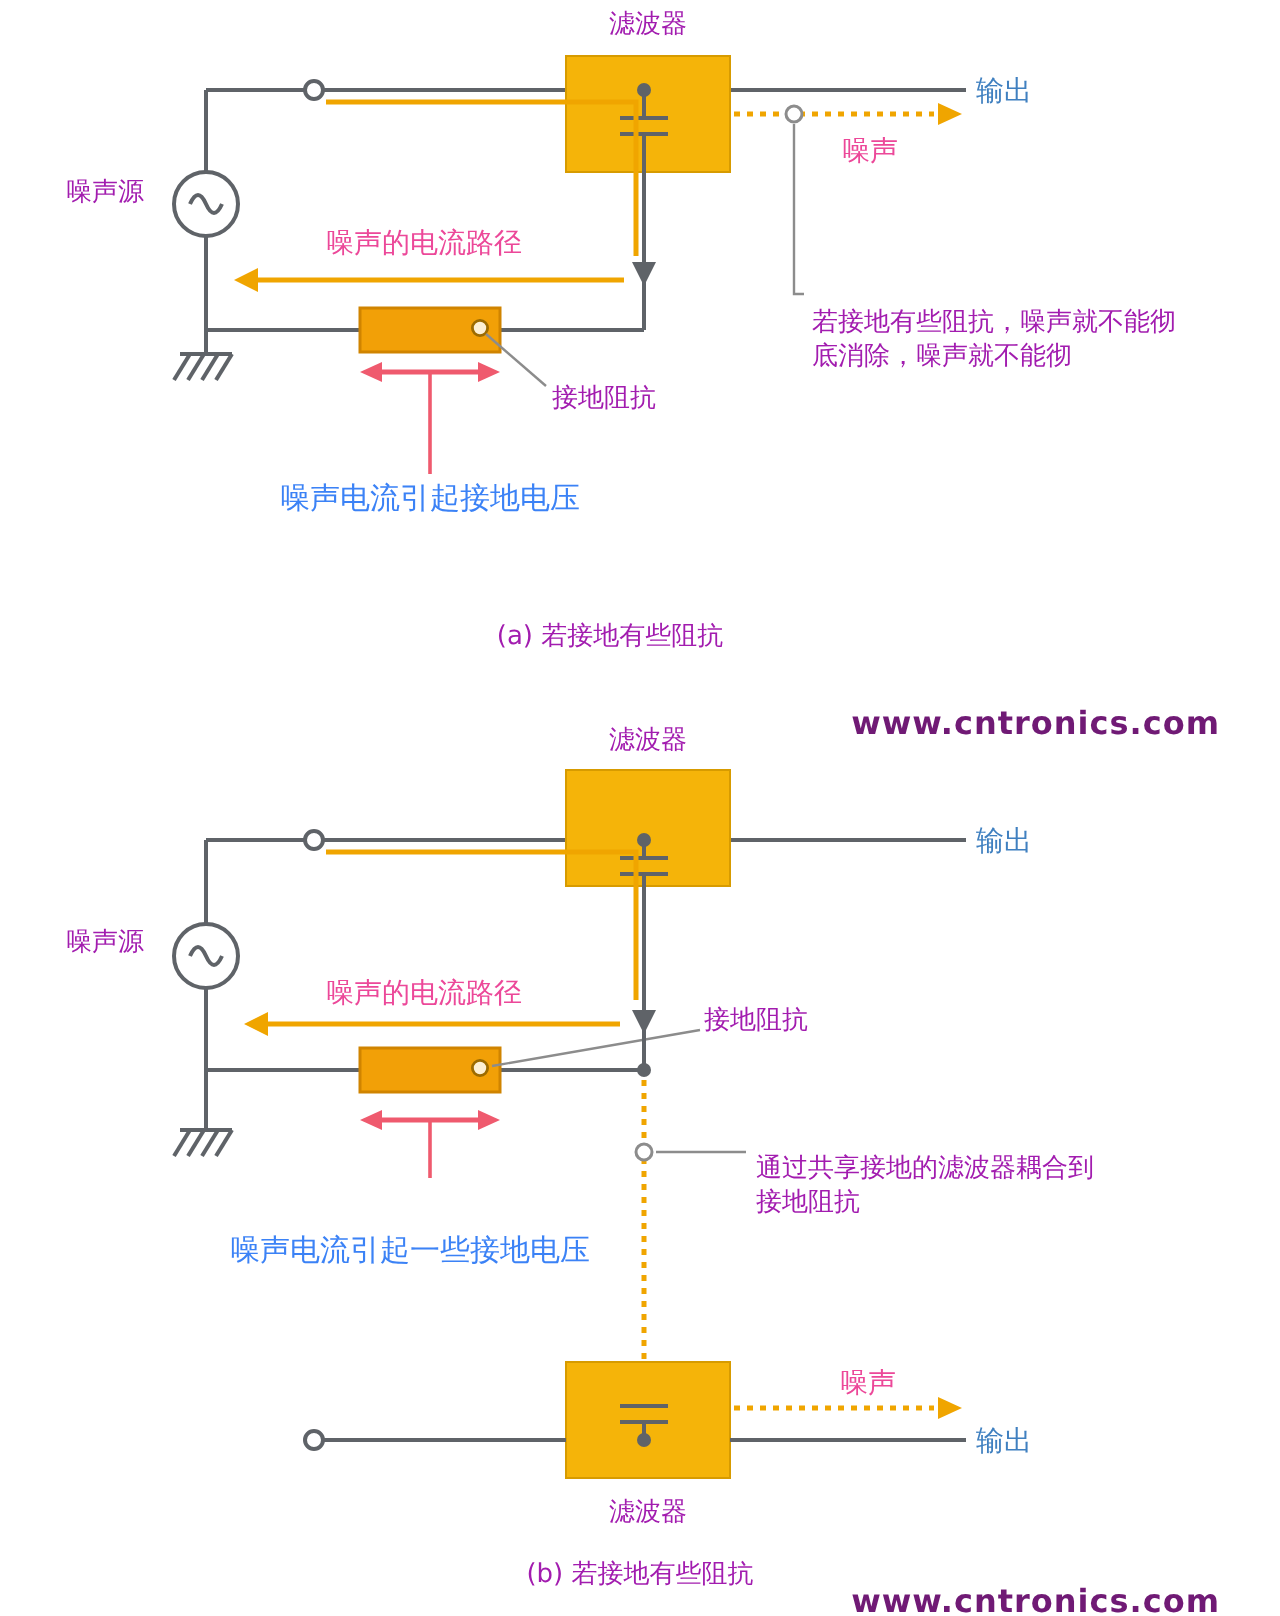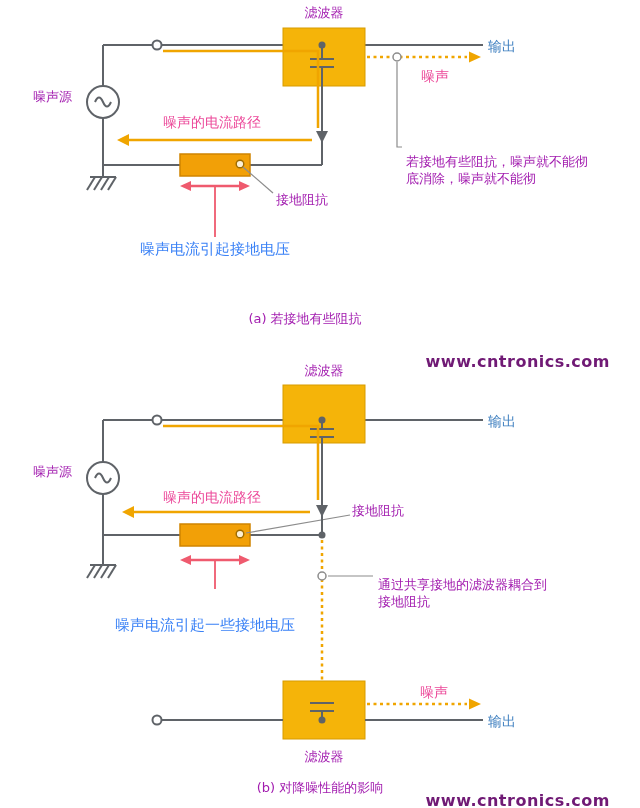--- a/index.html
+++ b/index.html
@@ -156,18 +156,18 @@
   <div class="lbl bold yellow" style="left:163px;top:488px;font-size:14px;">噪声的电流路径</div>
   <div class="lbl" style="left:352px;top:503px;">接地阻抗</div>
   <div class="lbl bold red" style="left:115px;top:616px;font-size:15px;">噪声电流引起一些接地电压</div>
   <div class="lbl note" style="left:378px;top:560px;width:200px;">
     <div>通过共享接地的滤波器耦合到</div>
     <div>接地阻抗</div>
   </div>
   <div class="lbl bold yellow" style="left:420px;top:683px;font-size:14px;">噪声</div>
   <div class="lbl bold blue" style="left:488px;top:712px;font-size:14px;">输出</div>
   <div class="lbl center" style="left:296px;top:749px;width:56px;">滤波器</div>
-  <div class="lbl center" style="left:175px;top:780px;width:290px;">(b)  对降噪性能的影响</div>
+  <div class="lbl center" style="left:175px;top:780px;width:290px;">(b)  若接地有些阻抗</div>
 
   <div class="lbl watermark" style="left:420px;top:352px;width:190px;">www.cntronics.com</div>
   <div class="lbl watermark" style="left:420px;top:791px;width:190px;">www.cntronics.com</div>
 
 </div>
 
 </body></html>

